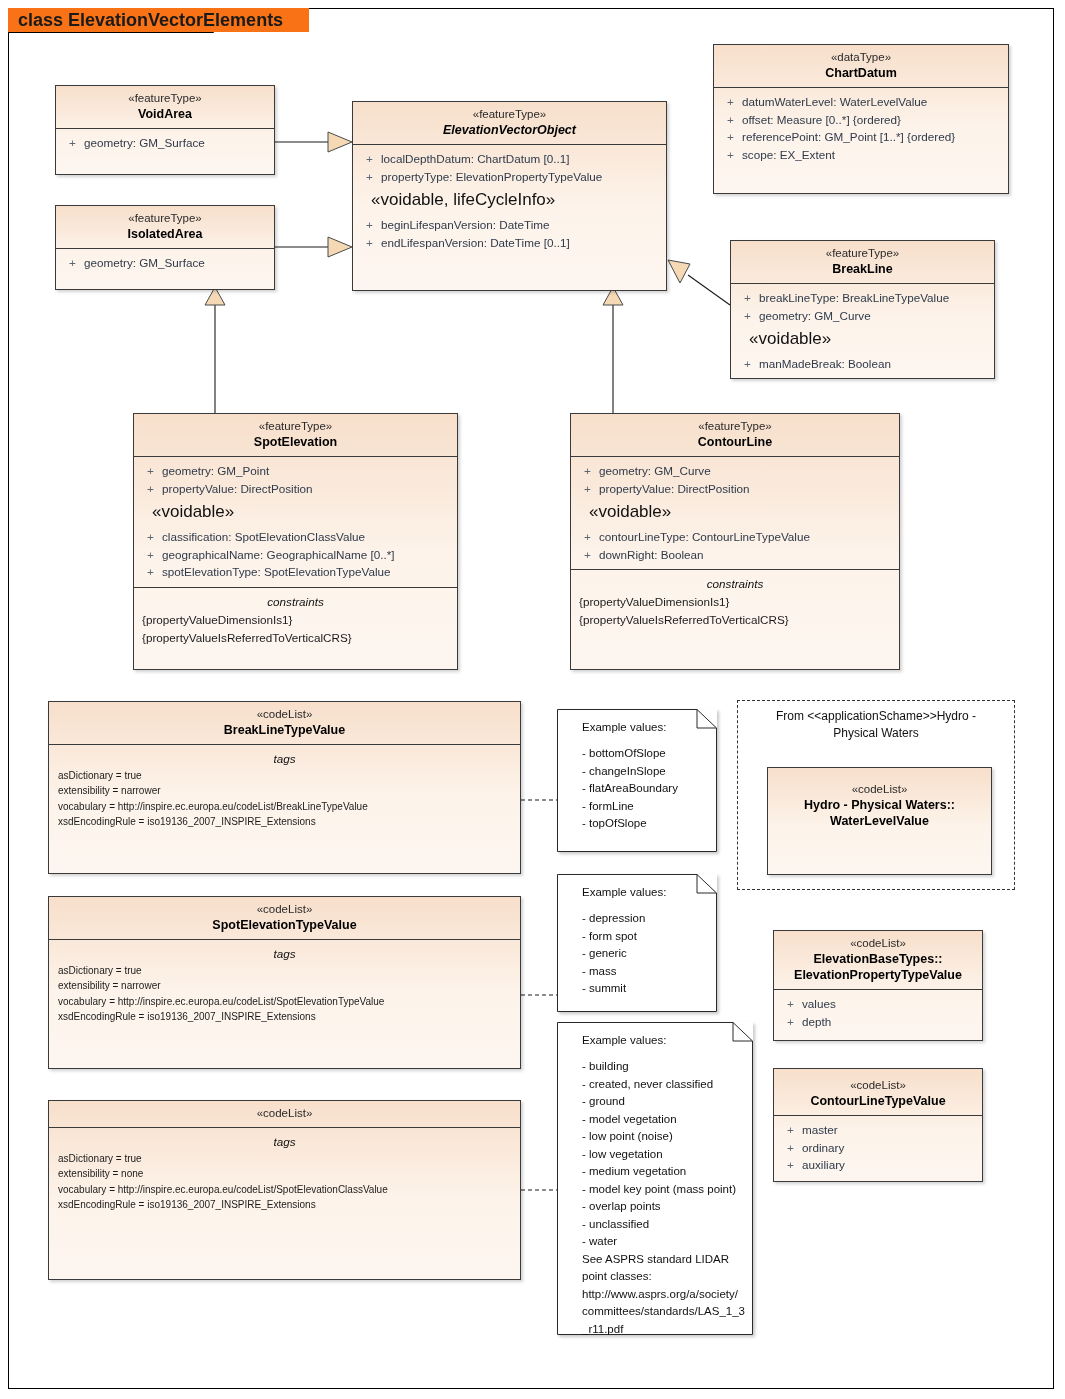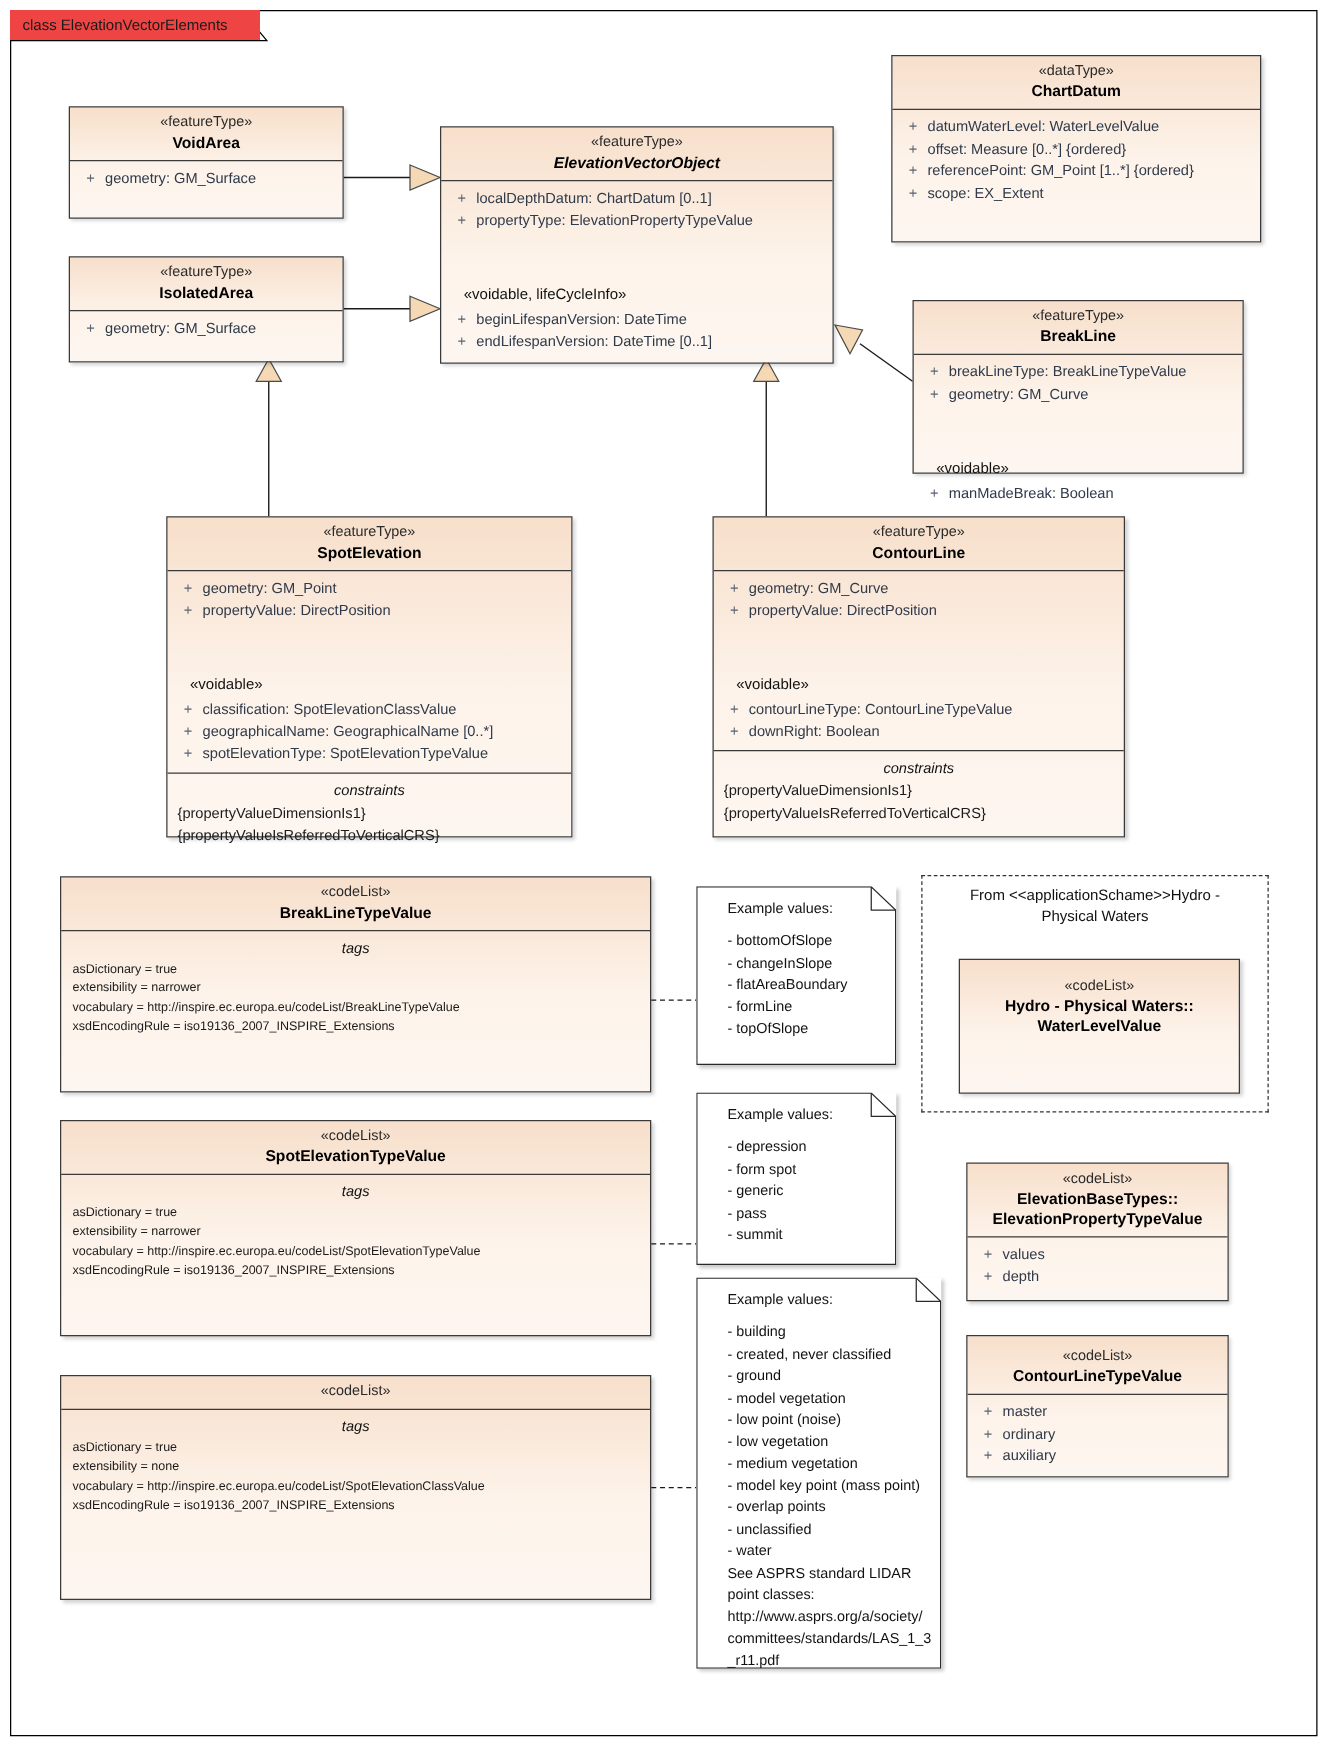--- a/index.html
+++ b/index.html
@@ -28,27 +28,27 @@
     height: 1381px;
     border: 1px solid #000;
     box-sizing: border-box;
   }
   .frame-tab {
     position: absolute;
     left: 8px;
     top: 8px;
     height: 24px;
     box-sizing: border-box;
-    background: #ef4444;
+    background: #f97316;
     border-right: none;
     padding: 0 26px 0 10px;
     display: flex;
     align-items: center;
-    font-size: 12px;
-    font-weight: normal;
+    font-size: 18px;
+    font-weight: bold;
     color: #1a1a1a;
     white-space: nowrap;
     z-index: 6;
   }
   .tab-shape {
     position: absolute;
     left: 8px;
     top: 8px;
     z-index: 5;
   }
@@ -92,26 +92,25 @@
   .attr .vis {
     width: 24px;
     flex: 0 0 24px;
     text-align: left;
     padding-left: 9px;
     box-sizing: border-box;
     color: #5a6472;
   }
   .attr .txt { color: #2f3a4a; }
   .group-stereo {
-    font-size: 12px;
+    font-size: 17px;
     color: #111;
     padding-left: 14px;
     line-height: 1.8;
     white-space: nowrap;
-    margin-top: 40px;
   }
   .section-title {
     text-align: center;
     font-size: 11.7px;
     font-style: italic;
     color: #111;
     padding: 2px 0 3px 0;
   }
   .plain-line {
     font-size: 11.7px;
@@ -460,21 +459,21 @@
     <svg class="note-svg" viewBox="0 0 160 138" preserveAspectRatio="none">
       <path d="M 0.5,0.5 L 140,0.5 L 159.5,19 L 159.5,137.5 L 0.5,137.5 Z" fill="#ffffff" stroke="#2a2a2a" stroke-width="1"></path>
       <path d="M 140,0.5 L 140,19 L 159.5,19" fill="none" stroke="#2a2a2a" stroke-width="1"></path>
     </svg>
     <div class="note-body">
       <div>Example values:</div>
       <div class="note-gap"></div>
       <div>- depression</div>
       <div>- form spot</div>
       <div>- generic</div>
-      <div>- pass</div>
+      <div>- mass</div>
       <div>- summit</div>
     </div>
   </div>
 
   <div class="note" style="left:557px; top:1022px; width:196px; height:313px;">
     <svg class="note-svg" viewBox="0 0 196 313" preserveAspectRatio="none">
       <path d="M 0.5,0.5 L 176,0.5 L 195.5,19 L 195.5,312.5 L 0.5,312.5 Z" fill="#ffffff" stroke="#2a2a2a" stroke-width="1"></path>
       <path d="M 176,0.5 L 176,19 L 195.5,19" fill="none" stroke="#2a2a2a" stroke-width="1"></path>
     </svg>
     <div class="note-body">

